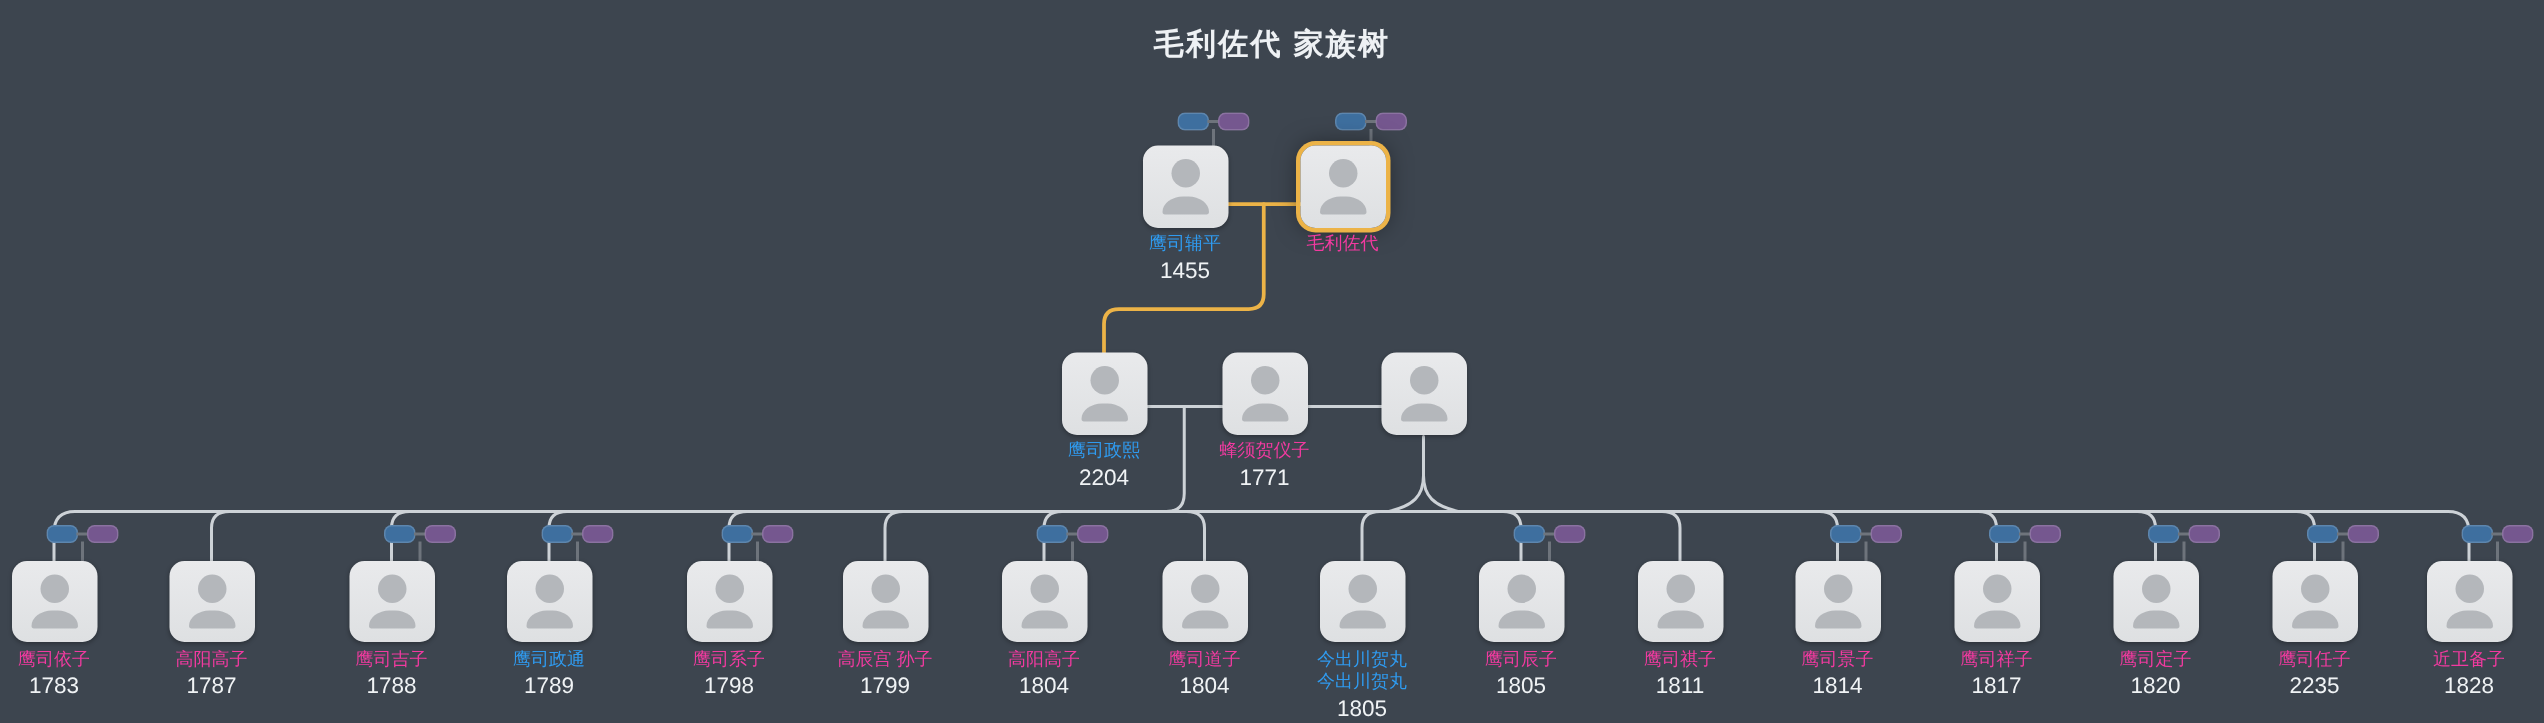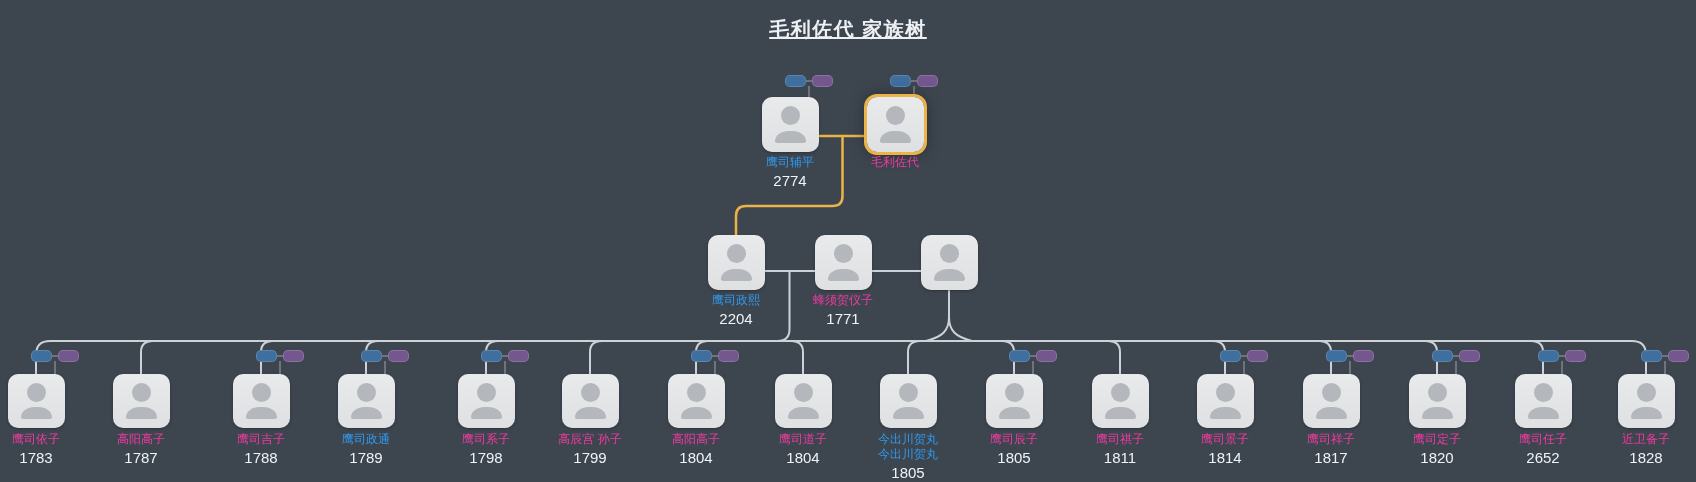--- a/index.html
+++ b/index.html
@@ -3,21 +3,21 @@
 <meta charset="utf-8">
 <style>
   html,body{margin:0;padding:0;}
   body{
     background:var(--background,#3d454f);
     font-family:"Liberation Sans","DejaVu Sans",sans-serif;
   }
   .stage{position:relative;width:1696px;height:482px;overflow:hidden;background:var(--background,#3d454f);}
 
   .header{position:absolute;top:16px;left:0;width:100%;text-align:center;z-index:5;}
-  .title{font-size:20px;font-weight:700;color:var(--title-text,#eef1f4);letter-spacing:1.5px;text-decoration:underline;}
+  .title{font-size:20px;font-weight:700;color:var(--title-text,#eef1f4);letter-spacing:1.5px;}
   .subtitle{margin-top:6px;font-size:13px;color:var(--subtitle-text,#969da6);letter-spacing:.5px;}
 
   svg.connectors{position:absolute;left:0;top:0;z-index:1;}
   svg.connectors path{fill:none;stroke-linecap:round;}
   svg.connectors path.line{stroke:var(--connector-line,#cdd2d7);stroke-width:2;}
   svg.connectors path.gold{stroke:var(--highlight-ring,#ecb347);stroke-width:2.5;}
 
   .person{position:absolute;width:0;height:0;z-index:2;}
 
   .mini-parents{position:absolute;left:-5px;top:-24px;width:48px;height:12px;z-index:1;}
@@ -84,21 +84,21 @@
     </div>
     <div class="card" style="height: 55px;">
       <span class="avatar">
         <span class="head"></span>
         <span class="torso"></span>
       </span>
     </div>
     <div class="label">
       <div class="pname">鹰司辅平</div>
 
-      <div class="pyear">2774</div>
+      <div class="pyear">1455</div>
     </div>
   </div>
     <div class="person female" style="left: 895px; top: 97px;">
     <div class="mini-parents short-stub">
       <span class="pill father"></span>
       <span class="pill-link"></span>
       <span class="pill mother"></span>
       <span class="pill-stub"></span>
     </div>
     <div class="card highlighted" style="height: 55px;">
@@ -404,21 +404,21 @@
     </div>
     <div class="card" style="height: 54px;">
       <span class="avatar">
         <span class="head"></span>
         <span class="torso"></span>
       </span>
     </div>
     <div class="label">
       <div class="pname">鹰司任子</div>
 
-      <div class="pyear">2652</div>
+      <div class="pyear">2235</div>
     </div>
   </div>
     <div class="person female" style="left: 1646px; top: 374px;">
     <div class="mini-parents">
       <span class="pill father"></span>
       <span class="pill-link"></span>
       <span class="pill mother"></span>
       <span class="pill-stub"></span>
     </div>
     <div class="card" style="height: 54px;">

